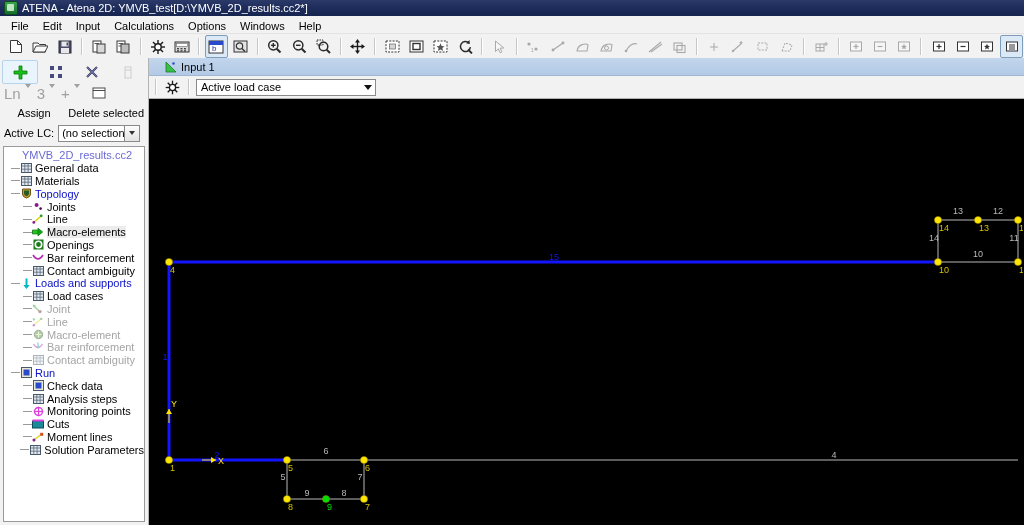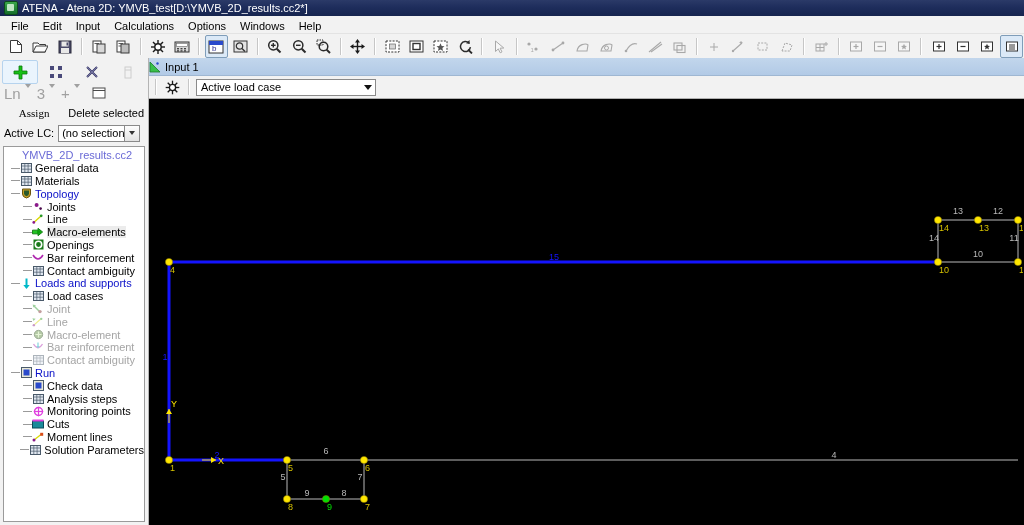--- a/index.html
+++ b/index.html
@@ -98,21 +98,21 @@
     display:flex;align-items:center;justify-content:center;
     height:18px;padding:0 2px;color:#a0a0a0;
   }
   .caret{
     width:0;height:0;border-left:3px solid transparent;border-right:3px solid transparent;
     border-top:4px solid #a0a0a0;margin:0 4px 0 2px;
   }
   .cmdlabels{
     display:flex;font-size:11px;color:#000;height:16px;align-items:center;
   }
-  .cmdlabels .l1{width:66px;text-align:center;font-family:Liberation Serif, serif;}
+  .cmdlabels .l1{width:66px;text-align:center;}
   .cmdlabels .l2{width:82px;text-align:center;}
   .lcrow{
     display:flex;align-items:center;height:20px;margin:2px 0 3px 2px;
   }
   .lcrow .lbl{font-size:11px;color:#000;margin-right:4px;}
   .combo{
     height:17px;width:82px;background:#fff;border:1px solid #8a8a8a;
     display:flex;align-items:center;font-size:11px;color:#000;
     padding-left:3px;box-sizing:border-box;position:relative;
   }
@@ -144,21 +144,21 @@
   }
   .blue{color:#0a10c8;font-weight:normal;}
   .gray{color:#a5a5a5;}
   .root{color:#6a6ad6;}
 
   
   .rightpane{flex:1;display:flex;flex-direction:column;background:#c8d8ec;}
   .mdihead{
     height:17px;
     background:linear-gradient(to bottom,#c2d6ec 0%,#b2cae6 100%);
-    display:flex;align-items:center;padding-left:0;
+    display:flex;align-items:center;padding-left:16px;
     border-bottom:1px solid #9fb7d2;
   }
   .mdihead .micon{
     width:12px;height:12px;margin-right:4px;position:relative;flex:0 0 auto;
   }
   .mdihead .mtext{font-size:11px;color:#000;}
   .viewbar{
     height:22px;background:#f2f2f2;display:flex;align-items:center;
     padding-left:3px;border-bottom:1px solid #b0b0b0;
   }

